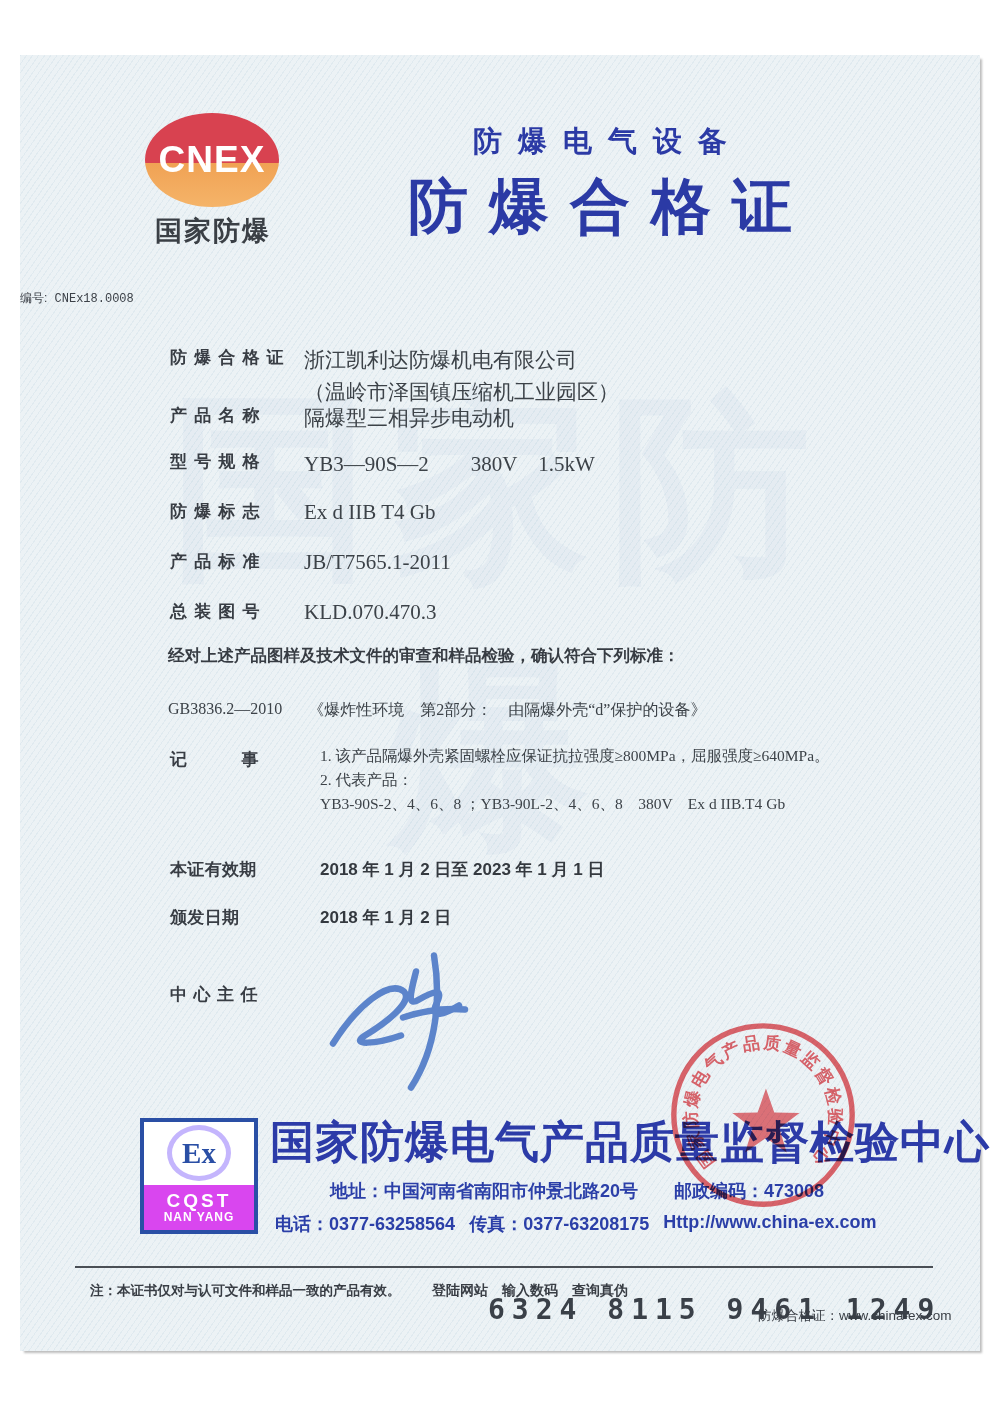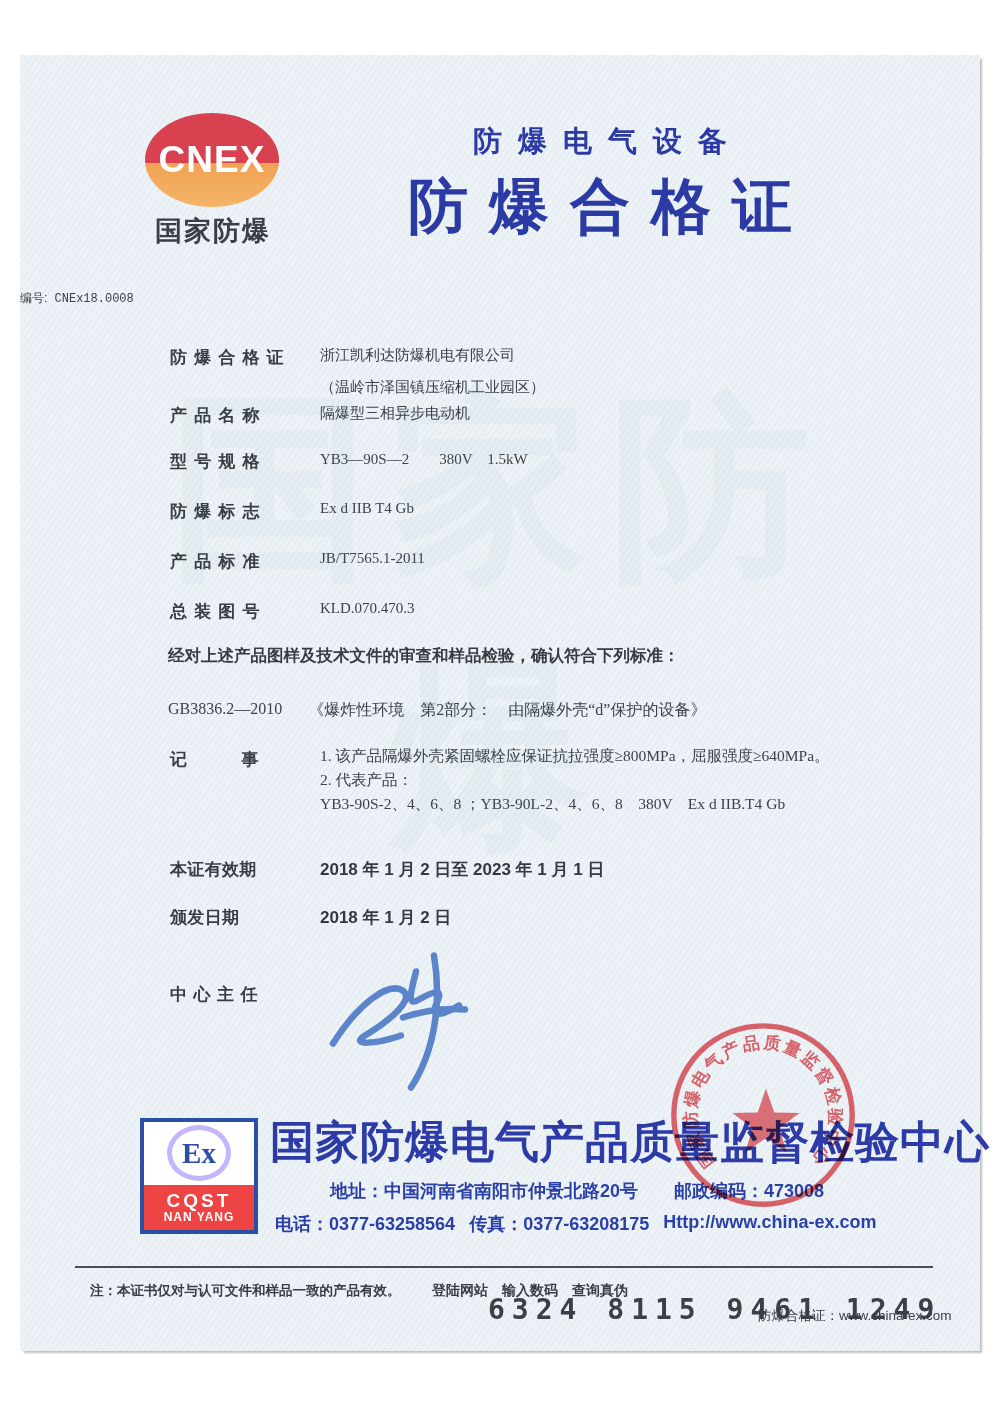--- a/index.html
+++ b/index.html
@@ -39,21 +39,21 @@
   .hdr-title {
     left:250px; top:112px; width:660px; text-align:center;
     font-size:60px; font-weight:bold; color:#2b3aa5; letter-spacing:0.35em; text-indent:0.35em;
   }
   .certno { left:0; top:235px; width:960px; font-size:12px; color:#3c4148; font-family:"Liberation Mono", monospace; }
   .certno .lbl { font-family:"Liberation Sans", sans-serif; }
 
   
   .flabel { left:150px; font-size:17px; font-weight:bold; color:#383d44; letter-spacing:0.42em; white-space:nowrap; }
   .flabel.compact { letter-spacing:0.02em; }
-  .fval { left:300px; font-size:15px; color:#3c4248; font-family:"Liberation Serif", serif; white-space:nowrap; }
+  .fval { left:284px; font-size:21px; color:#3c4248; font-family:"Liberation Serif", serif; white-space:nowrap; }
 
   .intro { left:148px; font-size:16.5px; font-weight:bold; color:#373c43; white-space:nowrap; }
   .gbrow { left:148px; display:flex; gap:26px; font-size:16px; color:#3c4248; white-space:nowrap; }
   .gbrow .code { font-family:"Liberation Serif", serif; }
   .gbrow .desc { font-family:"Liberation Serif", serif; }
 
   .noteline { left:300px; font-size:15.5px; color:#3c4248; font-family:"Liberation Serif", serif; white-space:nowrap; }
 
   .bval { left:300px; font-size:17px; font-weight:bold; color:#34393f; white-space:nowrap; }
 
@@ -61,21 +61,21 @@
   .sig { left:295px; top:890px; width:170px; height:155px; }
 
   
   .ex-logo {
     left:120px; top:1063px; width:118px; height:116px;
     border:4px solid #2a4fa5; background:#ffffff; display:flex; flex-direction:column;
   }
   .ex-top { height:58%; display:flex; align-items:center; justify-content:center; background:#ffffff; }
   .ex-circle { width:64px; height:56px; border:5px solid #c4b5fd; border-radius:50%; display:flex; align-items:center; justify-content:center; }
   .ex-circle span { color:#2a4fa5; font-size:29px; font-weight:bold; font-family:"Liberation Serif", serif; }
-  .ex-bottom { height:42%; background:#ef4444; color:#ffffff; display:flex; flex-direction:column; align-items:center; justify-content:center; line-height:1.05; }
+  .ex-bottom { height:42%; background:#d946ef; color:#ffffff; display:flex; flex-direction:column; align-items:center; justify-content:center; line-height:1.05; }
   .ex-bottom .l1 { font-size:19px; letter-spacing:3px; font-weight:bold; }
   .ex-bottom .l2 { font-size:12px; letter-spacing:1px; font-weight:bold; }
 
   .org-name {
     left:250px; top:1058px; width:660px;
     font-size:44px; font-weight:900; color:#2c3ba8;
     font-family:"Liberation Serif", serif; white-space:nowrap; letter-spacing:1px;
   }
   .addr-row { left:310px; top:1124px; display:flex; gap:36px; font-size:18px; font-weight:bold; color:#2b3fa8; white-space:nowrap; }
   .phone-row { left:255px; top:1157px; display:flex; gap:14px; font-size:18px; font-weight:bold; color:#2b3fa8; white-space:nowrap; }

